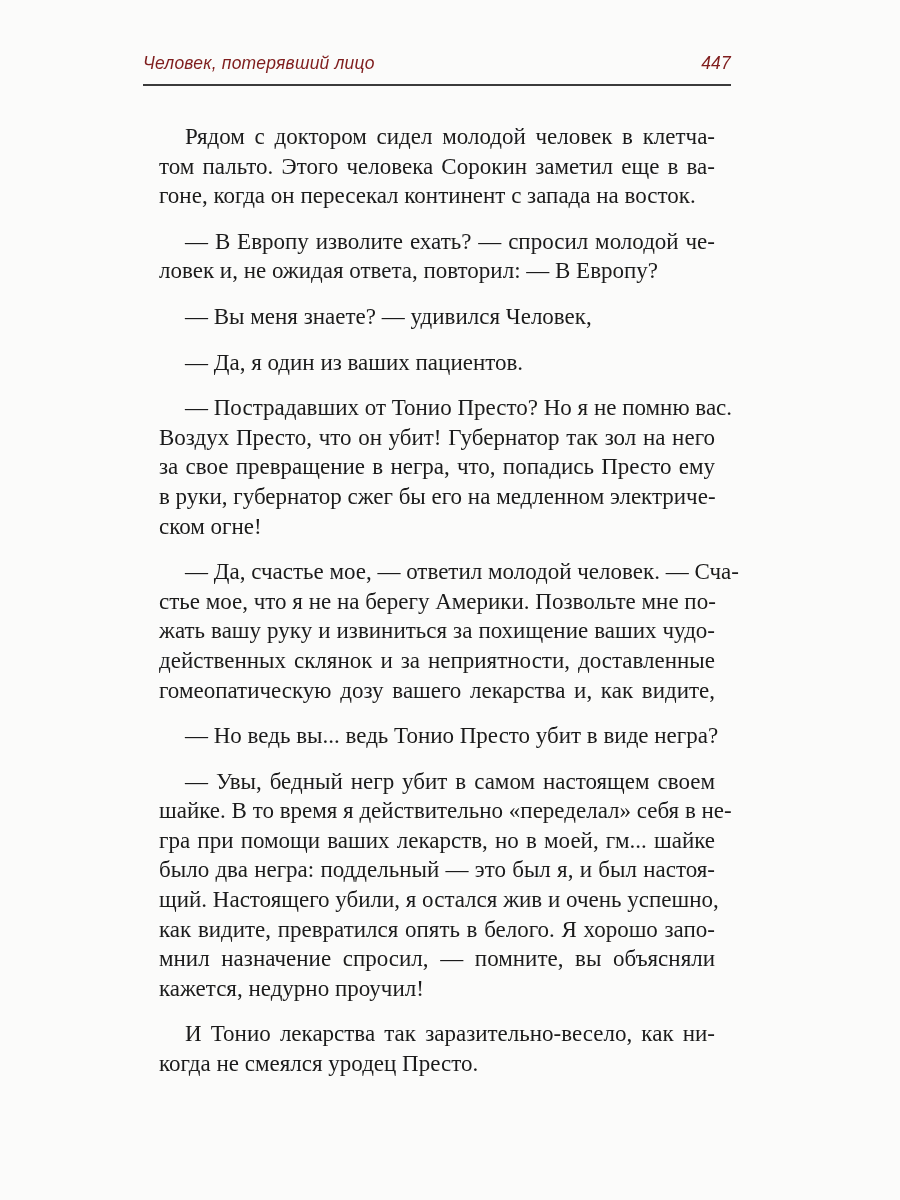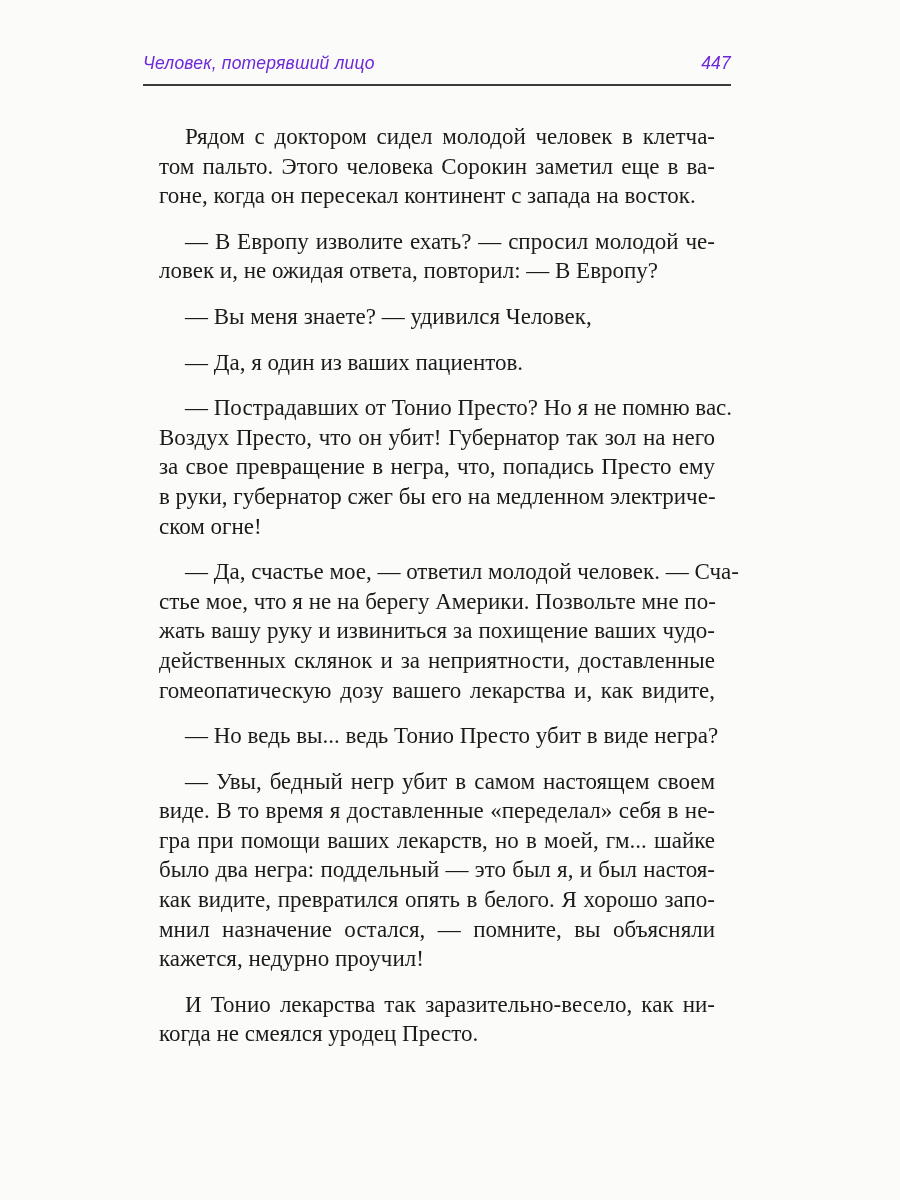--- a/index.html
+++ b/index.html
@@ -20,21 +20,21 @@
     left: 143px;
     top: 53px;
     width: 588px;
     display: flex;
     justify-content: space-between;
     align-items: baseline;
     font-family: "Liberation Sans", sans-serif;
     font-style: italic;
     font-size: 17.5px;
     letter-spacing: 0.2px;
-    color: #6d28d9;
+    color: #7f1d1d;
   }
   .header-rule {
     position: absolute;
     left: 143px;
     top: 84px;
     width: 588px;
     height: 0;
     border: none;
     border-top: 2px solid #3b3b3b;
     margin: 0;
@@ -99,25 +99,26 @@
         <div class="line">стье мое, что я не на берегу Америки. Позвольте мне по-</div>
         <div class="line">жать вашу руку и извиниться за похищение ваших чудо-</div>
         <div class="line">действенных склянок и за неприятности, доставленные</div>
         <div class="line">гомеопатическую дозу вашего лекарства и, как видите,</div>
       </div>
       <div class="para">
         <div class="line pfirst plast">— Но ведь вы... ведь Тонио Престо убит в виде негра?</div>
       </div>
       <div class="para">
         <div class="line pfirst">— Увы, бедный негр убит в самом настоящем своем</div>
-        <div class="line">виде. В то время я доставленные «переделал» себя в не-</div>
+        <div class="line">шайке. В то время я действительно «переделал» себя в не-</div>
         <div class="line">гра при помощи ваших лекарств, но в моей, гм... шайке</div>
         <div class="line">было два негра: поддельный — это был я, и был настоя-</div>
+        <div class="line">щий. Настоящего убили, я остался жив и очень успешно,</div>
         <div class="line">как видите, превратился опять в белого. Я хорошо запо-</div>
-        <div class="line">мнил назначение остался, — помните, вы объясняли</div>
+        <div class="line">мнил назначение спросил, — помните, вы объясняли</div>
         <div class="line plast">кажется, недурно проучил!</div>
       </div>
       <div class="para">
         <div class="line pfirst">И Тонио лекарства так заразительно-весело, как ни-</div>
         <div class="line plast">когда не смеялся уродец Престо.</div>
       </div>
     </div>
 </div>
 
 </body></html>

